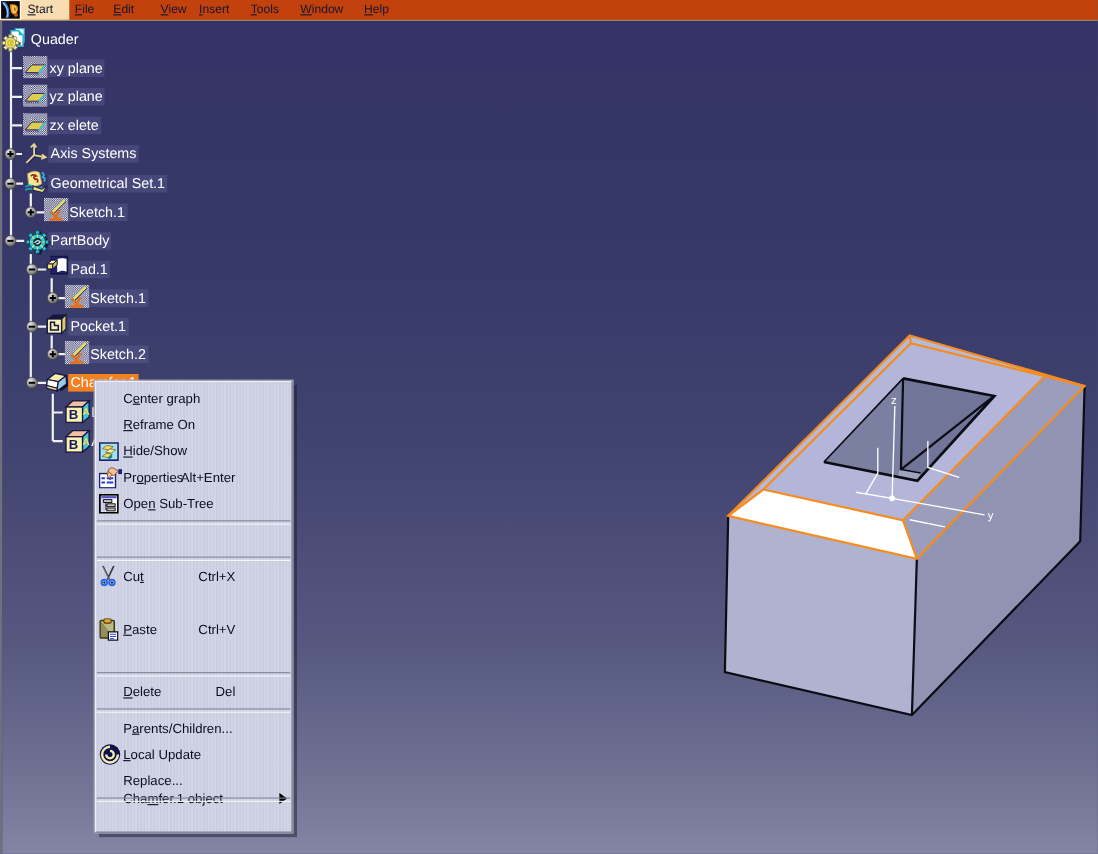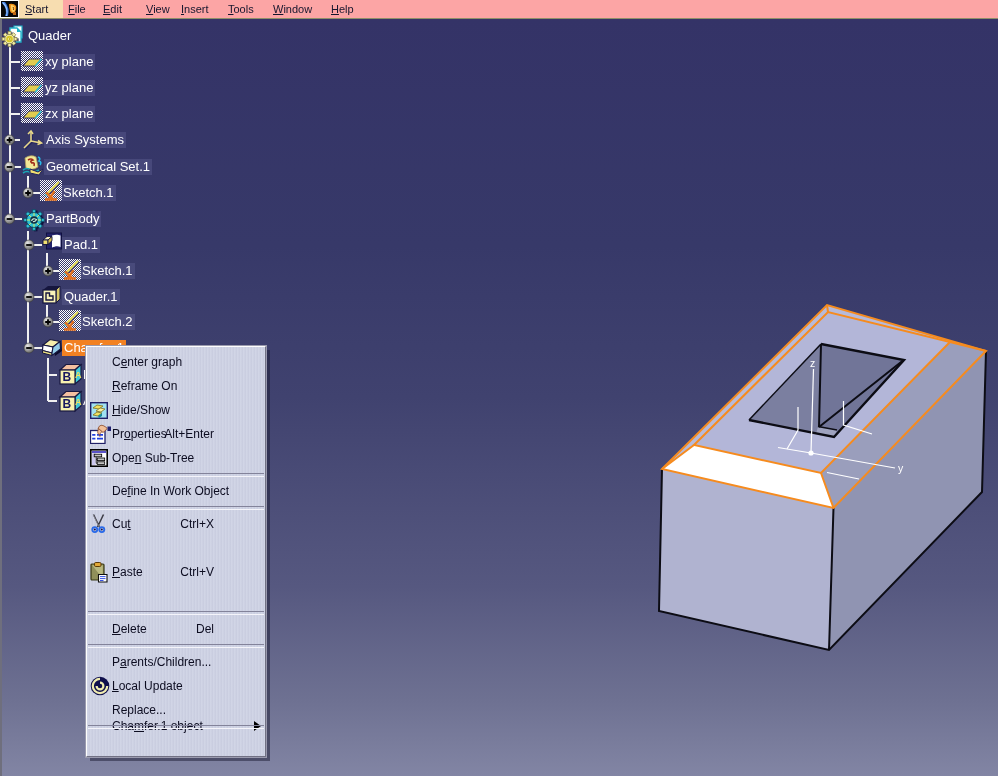--- a/index.html
+++ b/index.html
@@ -1,20 +1,20 @@
 <!DOCTYPE html>
 <html><head>
 <meta charset="utf-8">
 <style>
 html,body{margin:0;padding:0;width:998px;height:776px;overflow:hidden;
 font-family:"Liberation Sans",sans-serif;}
 #stage{position:absolute;top:0;left:0;width:998px;height:776px;background:#33336a;}
 #vp{position:absolute;top:18px;left:0;width:998px;height:758px;border-left:2px solid #6f6f7d;box-sizing:border-box;
 background:linear-gradient(to bottom,#343367 0%,#373969 30%,#40426f 50%,#565880 75%,#6e7192 90%,#8285a4 100%);}
-#menubar{position:absolute;top:0;left:0;width:998px;height:18px;background:#fca5a5;
+#menubar{position:absolute;top:0;left:0;width:998px;height:18px;background:#c2410c;
 border-bottom:1px solid #8f8f68;}
 #startbg{position:absolute;top:0;left:0;width:63px;height:18px;background:#f7ddb0;}
 .mi{position:absolute;top:3px;font-size:11px;color:#16162e;white-space:pre;}
 .mi u{text-decoration:underline;}
 #appicon{position:absolute;top:0px;left:0px;width:19px;height:18px;}
 .lbl{position:absolute;color:#fff;font-size:13px;white-space:pre;
 background:rgba(150,150,205,0.18);padding:0 2px;line-height:16px;height:16px;}
 #treetext .lbl{transform:translateY(-8px);text-align:right;}
 #solidsvg{position:absolute;top:0;left:0;}
 
@@ -252,28 +252,28 @@
 <circle cx="811" cy="453" r="2.6" fill="#fff"></circle>
 <text x="810" y="367" font-size="10.5" fill="#fff">z</text>
 <text x="898" y="471.5" font-size="10.5" fill="#fff">y</text>
 </g>
 </svg>
 
 <div id="treetext">
 <div class="lbl" style="left:26px;top:36px;background:none">Quader</div>
 <div class="lbl" style="left:43px;top:62px">xy plane</div>
 <div class="lbl" style="left:43px;top:88px">yz plane</div>
-<div class="lbl" style="left:43px;top:114px">zx plane</div>
+<div class="lbl" style="left:43px;top:114px">zx elete</div>
 <div class="lbl" style="left:44px;top:140px">Axis Systems</div>
 <div class="lbl" style="left:44px;top:167px">Geometrical Set.1</div>
 <div class="lbl" style="left:61px;top:193px">Sketch.1</div>
 <div class="lbl" style="left:44px;top:219px">PartBody</div>
 <div class="lbl" style="left:62px;top:245px">Pad.1</div>
 <div class="lbl" style="left:80px;top:271px">Sketch.1</div>
-<div class="lbl" style="left:62px;top:297px">Quader.1</div>
+<div class="lbl" style="left:62px;top:297px">Pocket.1</div>
 <div class="lbl" style="left:80px;top:322px">Sketch.2</div>
 <div class="lbl" style="left:62px;top:348px;background:#f28122">Chamfer.1</div>
 <div class="lbl" style="left:81px;top:375px;background:none">L</div>
 <div class="lbl" style="left:81px;top:401px;background:none">A</div>
 </div>
 
 <div id="menubar">
 <div id="startbg"></div>
 <svg id="appicon" viewBox="0 0 19 18">
 <rect x="0" y="0" width="19" height="18" fill="#ffffff"></rect>
@@ -329,23 +329,20 @@
 <rect x="0.8" y="0.8" width="16.4" height="16.4" fill="#fff" stroke="#000" stroke-width="1.6"></rect>
 <rect x="2" y="2" width="14" height="2" fill="#5a52c8"></rect>
 <rect x="2" y="4.3" width="3.6" height="11.7" fill="#ccc8ee"></rect>
 <rect x="4.2" y="5.2" width="7.5" height="2.6" fill="#c4c4c4" stroke="#000" stroke-width="0.8"></rect>
 <rect x="7.2" y="9" width="7.5" height="2.6" fill="#c4c4c4" stroke="#000" stroke-width="0.8"></rect>
 <rect x="7.2" y="12.8" width="7.5" height="2.6" fill="#c4c4c4" stroke="#000" stroke-width="0.8"></rect>
 <path d="M6.2,7.8 v6.5 h1 M6.2,10.3 h1" stroke="#000" stroke-width="0.8" fill="none"></path>
 </svg>
 <span class="t">Ope<u>n</u> Sub-Tree</span>
       </div>
-<div class="cmi" style="top:132px">
-        <span class="t">De<u>f</u>ine In Work Object</span>
-      </div>
 <div class="cmi" style="top:165px">
 <svg class="cico" style="top:2px" width="17" height="20" viewBox="0 0 17 20">
 <path d="M3.5,0.5 L9.5,13 M13.5,0.5 L7.5,13" stroke="#3a3a44" stroke-width="1.5" fill="none"></path>
 <path d="M3.2,0.8 L9.2,13" stroke="#a8a8b0" stroke-width="0.6" fill="none"></path>
 <circle cx="4.8" cy="15.6" r="2.5" fill="none" stroke="#2a6ae8" stroke-width="1.9"></circle>
 <circle cx="11.8" cy="15.6" r="2.5" fill="none" stroke="#2a6ae8" stroke-width="1.9"></circle>
 <circle cx="4.8" cy="15.6" r="1" fill="#10104c"></circle>
 <circle cx="11.8" cy="15.6" r="1" fill="#10104c"></circle>
 </svg>
 <span class="t">Cu<u>t</u></span>

